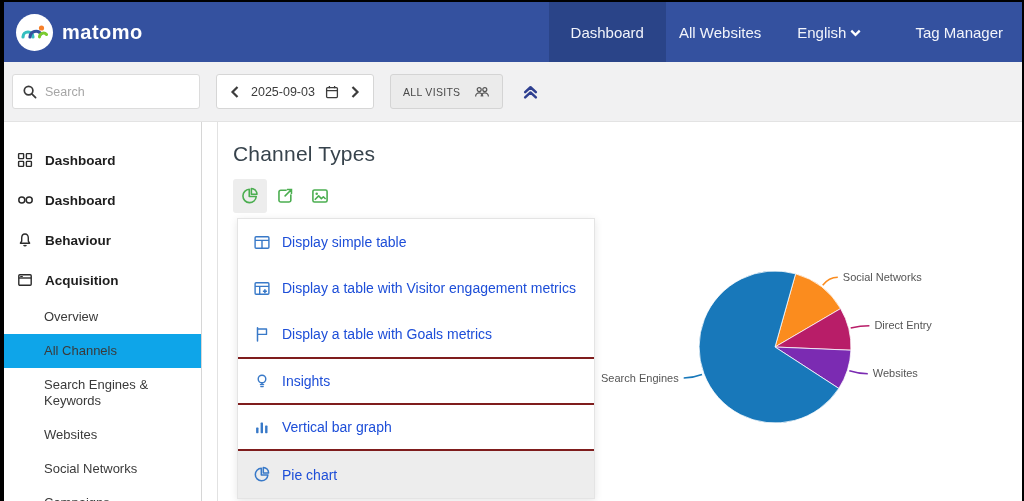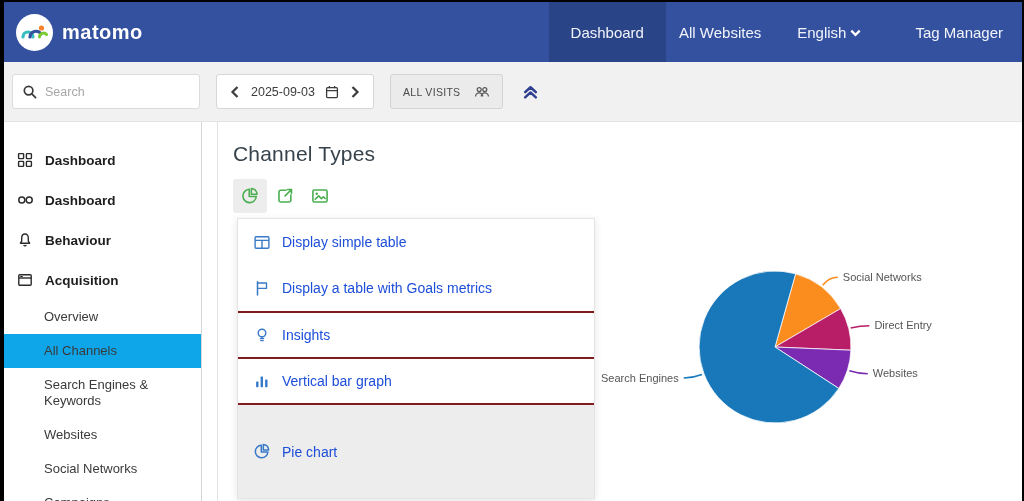--- a/index.html
+++ b/index.html
@@ -269,20 +269,30 @@
             <svg width="18" height="17" viewBox="0 0 17 17">
               <rect x="1.6" y="2.8" width="13.8" height="11.4" rx="1" fill="none" stroke="currentColor" stroke-width="1.4"></rect>
               <path d="M1.6,6.4 H15.4 M8.5,6.4 V14.2" fill="none" stroke="currentColor" stroke-width="1.4"></path>
             </svg>
           </span>
           <span>Display simple table</span>
         </div>
         <div class="menu-item">
           <span class="icon">
             <svg width="18" height="17" viewBox="0 0 17 17">
+              <rect x="1.6" y="2.8" width="13.8" height="11.4" rx="1" fill="none" stroke="currentColor" stroke-width="1.4"></rect>
+              <path d="M1.6,6.4 H15.4 M6.2,6.4 V14.2" fill="none" stroke="currentColor" stroke-width="1.4"></path>
+              <path d="M11.4,9.2 V13.2 M9.4,11.2 H13.4" fill="none" stroke="currentColor" stroke-width="1.6"></path>
+            </svg>
+          </span>
+          <span>Display a table with Visitor engagement metrics</span>
+        </div>
+        <div class="menu-item">
+          <span class="icon">
+            <svg width="18" height="17" viewBox="0 0 17 17">
               <path d="M4,1.8 V15" stroke="currentColor" stroke-width="1.5" stroke-linecap="round"></path>
               <path d="M4,3 H13 V8.4 H4" fill="none" stroke="currentColor" stroke-width="1.4" stroke-linejoin="round"></path>
             </svg>
           </span>
           <span>Display a table with Goals metrics</span>
         </div>
         <div class="menu-item sep">
           <span class="icon">
             <svg width="18" height="17" viewBox="0 0 17 17">
               <circle cx="8.5" cy="6" r="3.8" fill="none" stroke="currentColor" stroke-width="1.4"></circle>

